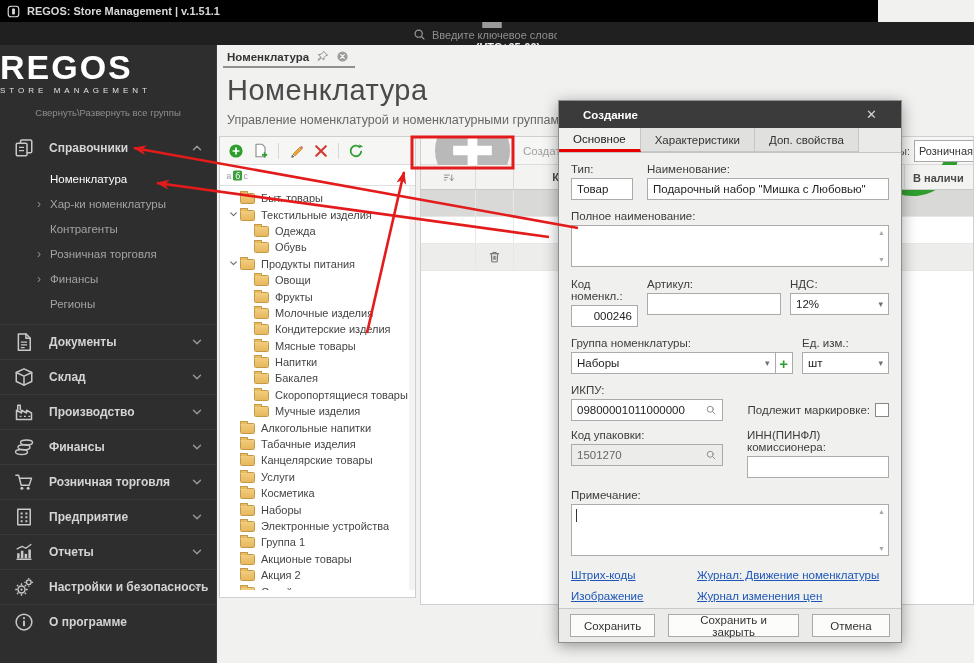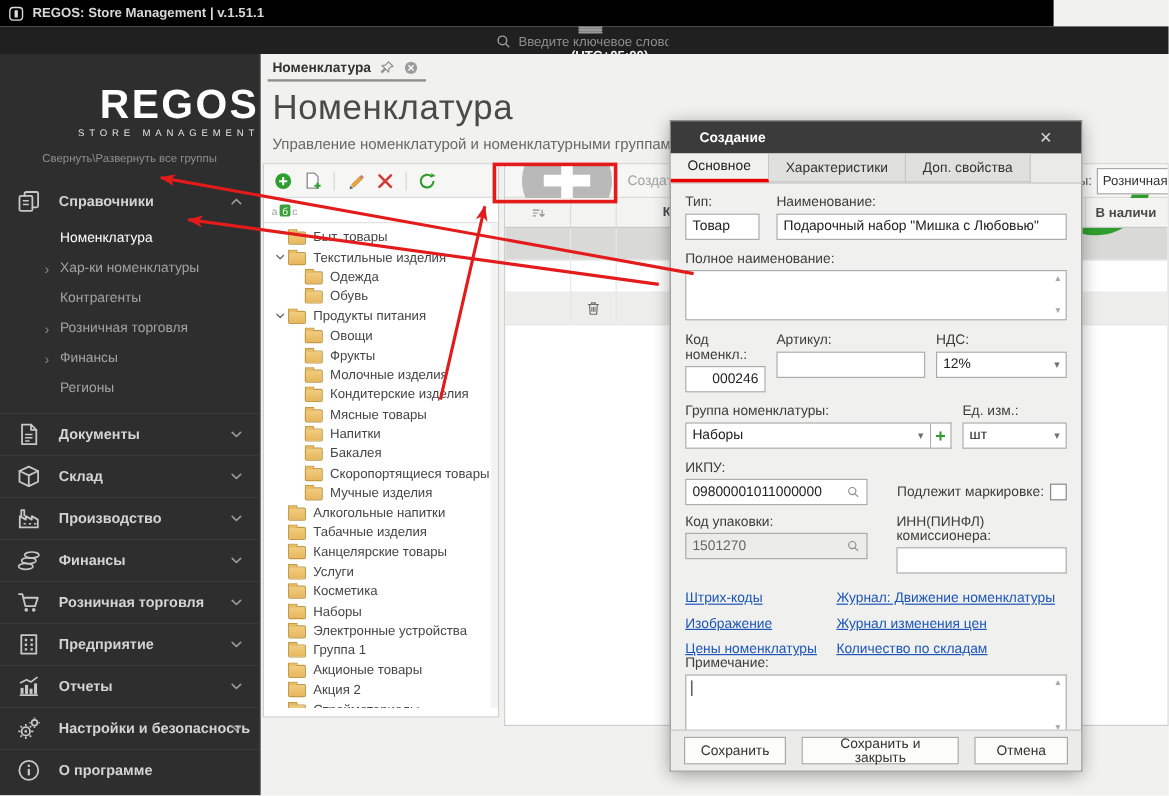--- a/index.html
+++ b/index.html
@@ -16,21 +16,21 @@
   .hamburger { width:20px; height:13px; margin-left:9px; display:flex; flex-direction:column; justify-content:space-between; cursor:pointer; }
   .hamburger i { display:block; height:2px; background:#9a9a9a; border-radius:1px; }
   .search-wrap { display:flex; align-items:center; gap:6px; margin-left:12px; width:160px; }
   .search-wrap input { background:transparent; border:none; outline:none; color:#bdbdbd; font-size:11px; width:125px;
                        font-family:"Liberation Sans",sans-serif; }
   .search-wrap input::placeholder { color:#8e8e8e; }
   .utc { color:#f0f0f0; font-size:11px; font-weight:bold; margin-left:42px; }
 
   
   .sidebar { position:absolute; left:0; top:45px; width:217px; height:618px; background:#2e2e2e; border-right:1px solid #3c3c3c; }
-  .logo { text-align:right; padding-top:24px; }
+  .logo { text-align:left; padding-top:4px; }
   .logo .name { color:#fff; font-size:34px; font-weight:bold; letter-spacing:2px; line-height:36px; }
   .logo .tag { color:#e2e2e2; font-size:8px; letter-spacing:4px; margin-top:1px; }
   .collapse-link { text-align:center; color:#8f8f8f; font-size:9.5px; margin-top:12px; cursor:pointer; }
   .menu { margin-top:14px; }
   .section { height:35px; display:flex; align-items:center; border-top:1px solid #3a3a3a; cursor:pointer; position:relative; }
   .section .sico { width:22px; height:20px; margin-left:13px; display:flex; align-items:center; justify-content:center; }
   .section .slabel { color:#d4d4d4; font-size:12px; font-weight:bold; margin-left:14px; }
   .section .chev { position:absolute; right:12px; width:14px; height:14px; }
   .section.first { border-top:none; height:32px; }
   .submenu { padding:2px 0 8px 0; }
@@ -732,21 +732,21 @@
         <div style="width:67px; flex:none;">
           <span class="flabel">Код номенкл.:</span>
           <div class="inp" style="justify-content:flex-end;">
             <span>000246</span>
           </div>
         </div>
         <div style="flex:1;">
           <span class="flabel">Артикул:</span>
           <div class="inp"></div>
         </div>
-        <div style="width:109px; flex:none;">
+        <div style="width:99px; flex:none;">
           <span class="flabel">НДС:</span>
           <div class="inp sel">
             <span>12%</span>
             <span class="arr">▾</span>
           </div>
         </div>
       </div>
 
       <div class="row" style="gap:9px; margin-bottom:10px;">
         <div style="flex:1;">
@@ -799,42 +799,42 @@
                 </svg>
               </span>
           </div>
         </div>
         <div style="flex:1;">
           <span class="flabel">ИНН(ПИНФЛ) комиссионера:</span>
           <div class="inp"></div>
         </div>
       </div>
 
-      <div style="display:flex;">
-        <div class="links" style="grid-template-columns:1fr; width:126px;">
-
-        <a>Штрих-коды</a>
-            <a>Изображение</a>
-            <a>Цены номенклатуры</a>
-          </div>
-        <div class="links" style="grid-template-columns:1fr; flex:1;">
-
-        <a>Журнал: Движение номенклатуры</a>
-            <a>Журнал изменения цен</a>
-            <a>Количество по складам</a>
-          </div>
-      </div>
-
       <div style="margin-bottom:9px;">
         <span class="flabel">Примечание:</span>
         <div class="ta" style="height:52px;">
           <span class="caret"></span>
           <span class="up">▲</span>
           <span class="dn">▼</span>
         </div>
+      </div>
+
+      <div style="display:flex;">
+        <div class="links" style="grid-template-columns:1fr; width:126px;">
+
+        <a>Штрих-коды</a>
+            <a>Изображение</a>
+            <a>Цены номенклатуры</a>
+          </div>
+        <div class="links" style="grid-template-columns:1fr; flex:1;">
+
+        <a>Журнал: Движение номенклатуры</a>
+            <a>Журнал изменения цен</a>
+            <a>Количество по складам</a>
+          </div>
       </div>
     </div>
     <div class="dfoot">
       <button class="btn">Сохранить</button>
       <button class="btn">Сохранить и закрыть</button>
       <button class="btn cancel">Отмена</button>
     </div>
   </div>
 
   <svg class="annot" width="974" height="663" viewBox="0 0 974 663">

